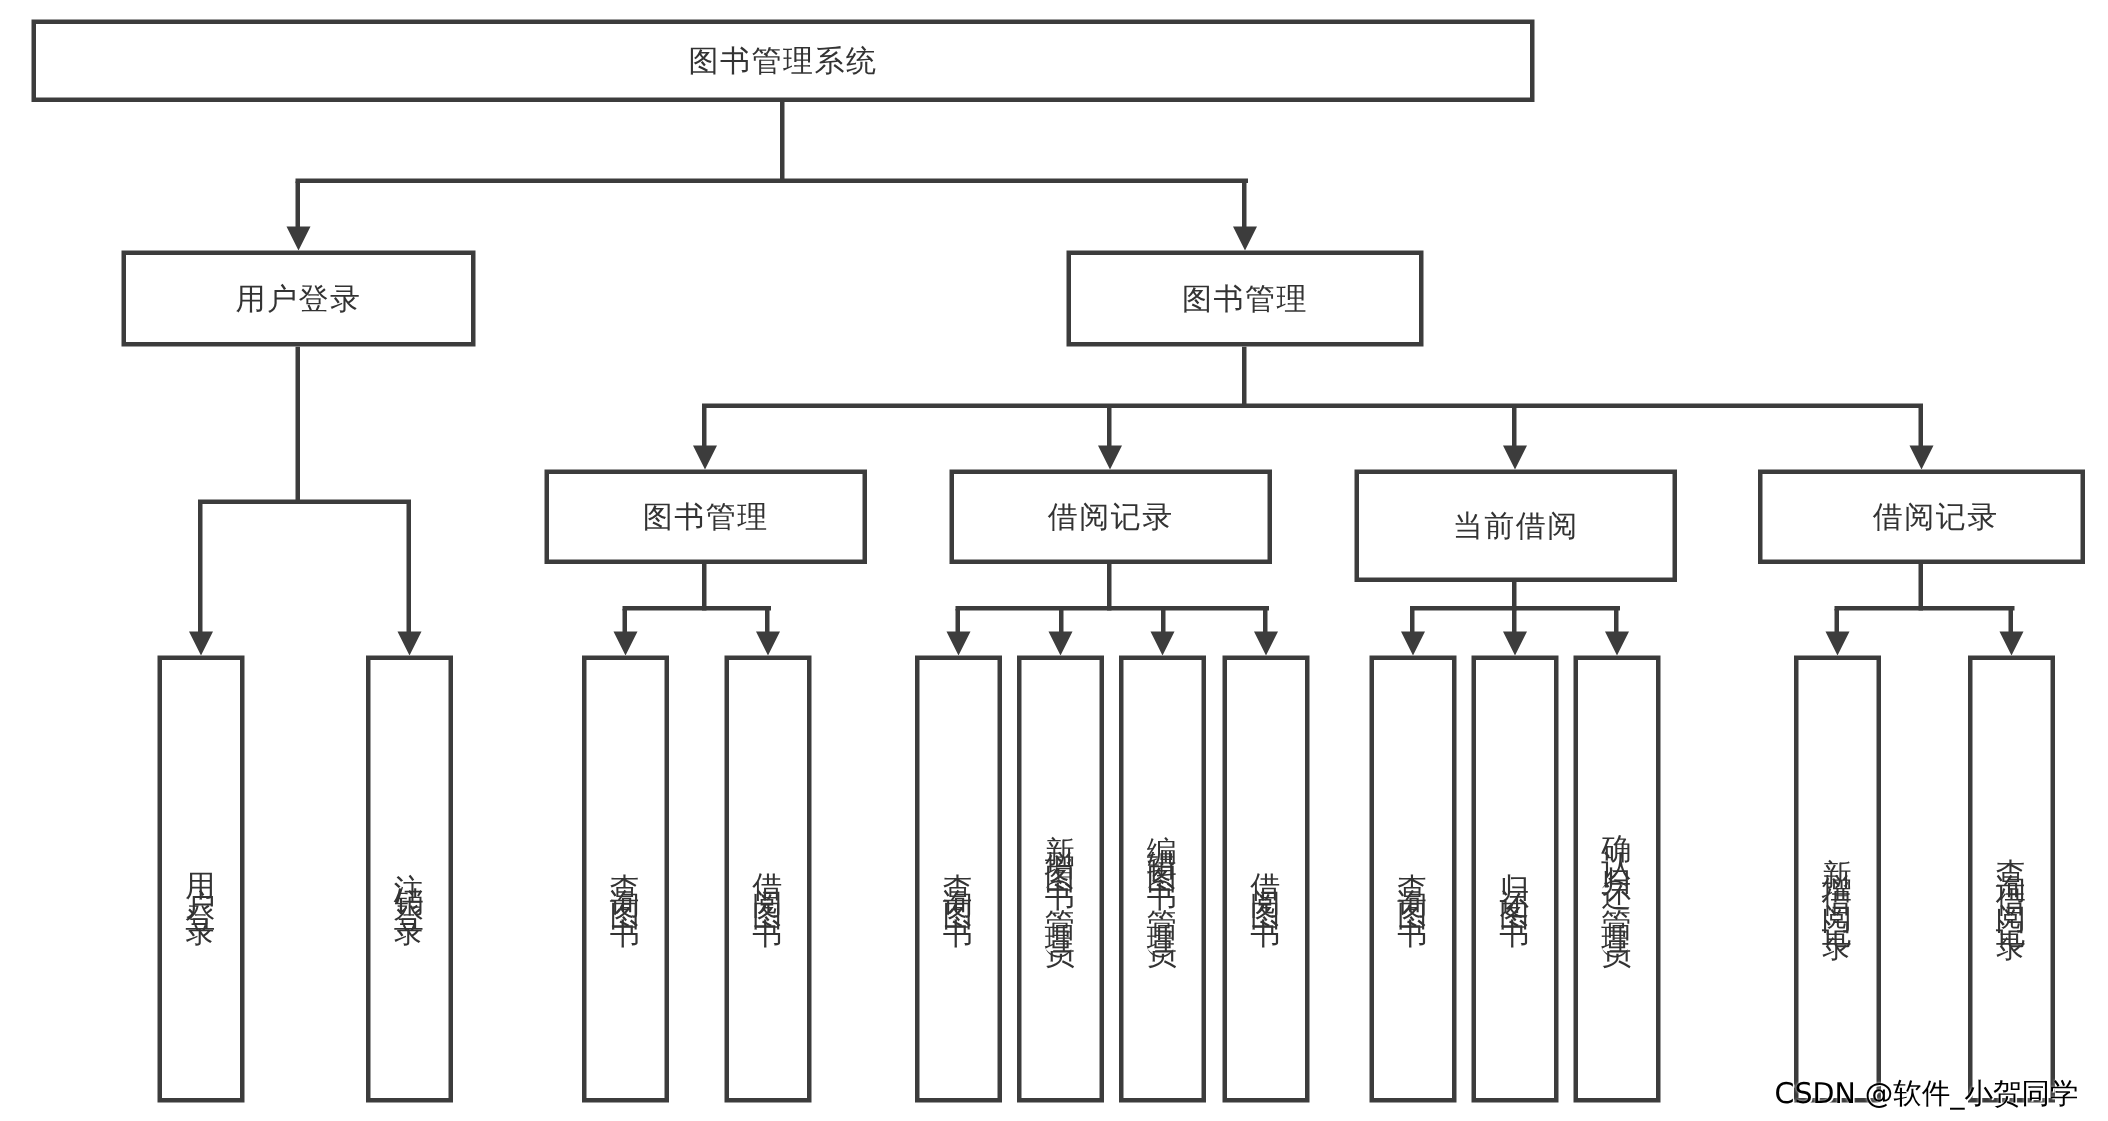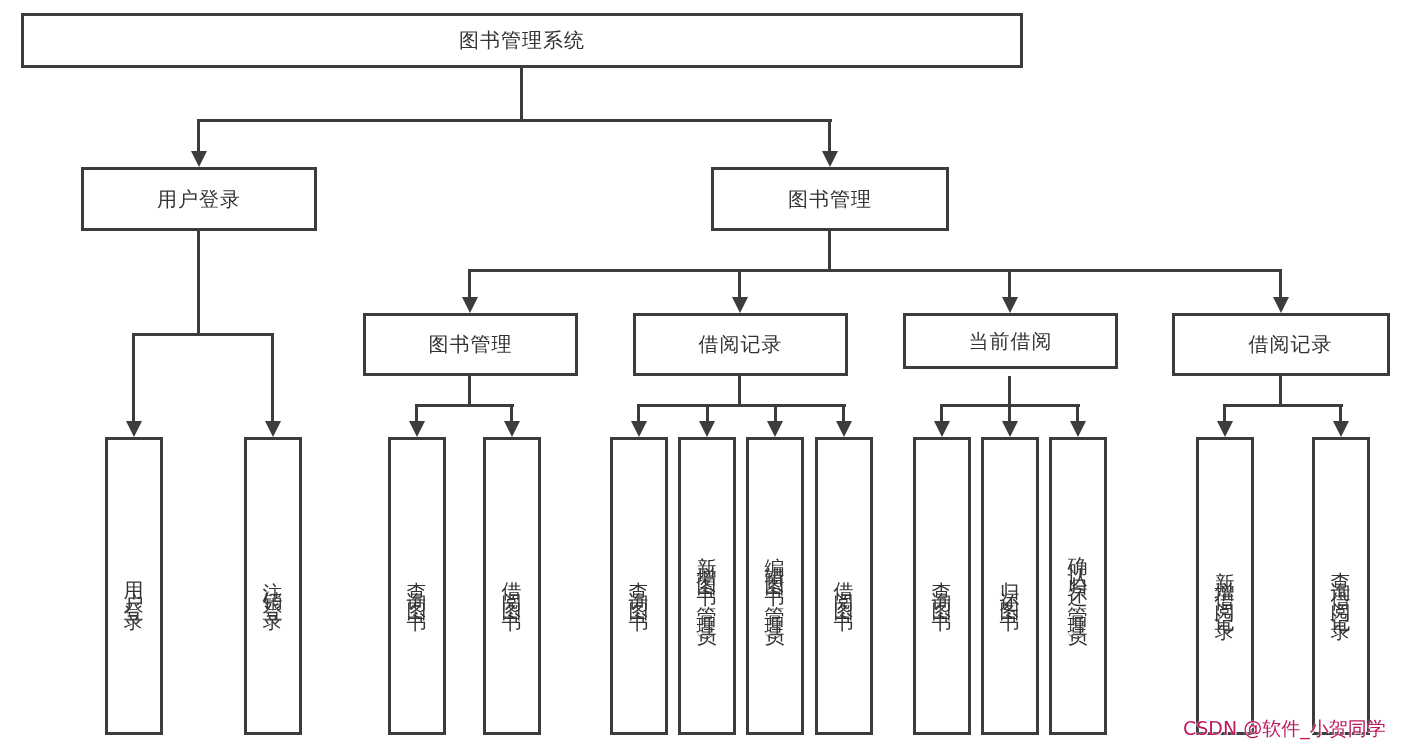--- a/index.html
+++ b/index.html
@@ -57,33 +57,33 @@
     border-left: 8px solid transparent;
     border-right: 8px solid transparent;
     border-top: 16px solid #3c3c3c;
     z-index: 1;
   }
   .watermark {
     position: absolute;
     left: 1183px;
     top: 716px;
     font-size: 19px;
-    color: #be185d;
+    color: #000000;
     white-space: nowrap;
     z-index: 5;
     text-shadow: 0 0 2px #ffffff, 1px 1px 0 #ffffff;
   }
 
   
   .root      { left: 21px;   top: 13px;  width: 1002px; height: 55px; }
   .l2a       { left: 81px;   top: 167px; width: 236px;  height: 64px; }
   .l2b       { left: 711px;  top: 167px; width: 238px;  height: 64px; }
   .l3a       { left: 363px;  top: 313px; width: 215px;  height: 63px; }
   .l3b       { left: 633px;  top: 313px; width: 215px;  height: 63px; }
-  .l3c       { left: 903px;  top: 313px; width: 215px;  height: 56px; }
+  .l3c       { left: 903px;  top: 313px; width: 215px;  height: 75px; }
   .l3d       { left: 1172px; top: 313px; width: 218px;  height: 63px; padding-left: 19px; }
   .leaf      { top: 437px; width: 58px; height: 298px; }
   .lf1a { left: 105px; }  .lf1b { left: 244px; }
   .lf2a { left: 388px; }  .lf2b { left: 483px; }
   .lf3a { left: 610px; }  .lf3b { left: 678px; }  .lf3c { left: 746px; }  .lf3d { left: 815px; }
   .lf4a { left: 913px; }  .lf4b { left: 981px; }  .lf4c { left: 1049px; }
   .lf5a { left: 1196px; } .lf5b { left: 1312px; }
 </style>
 </head>
 <body>

